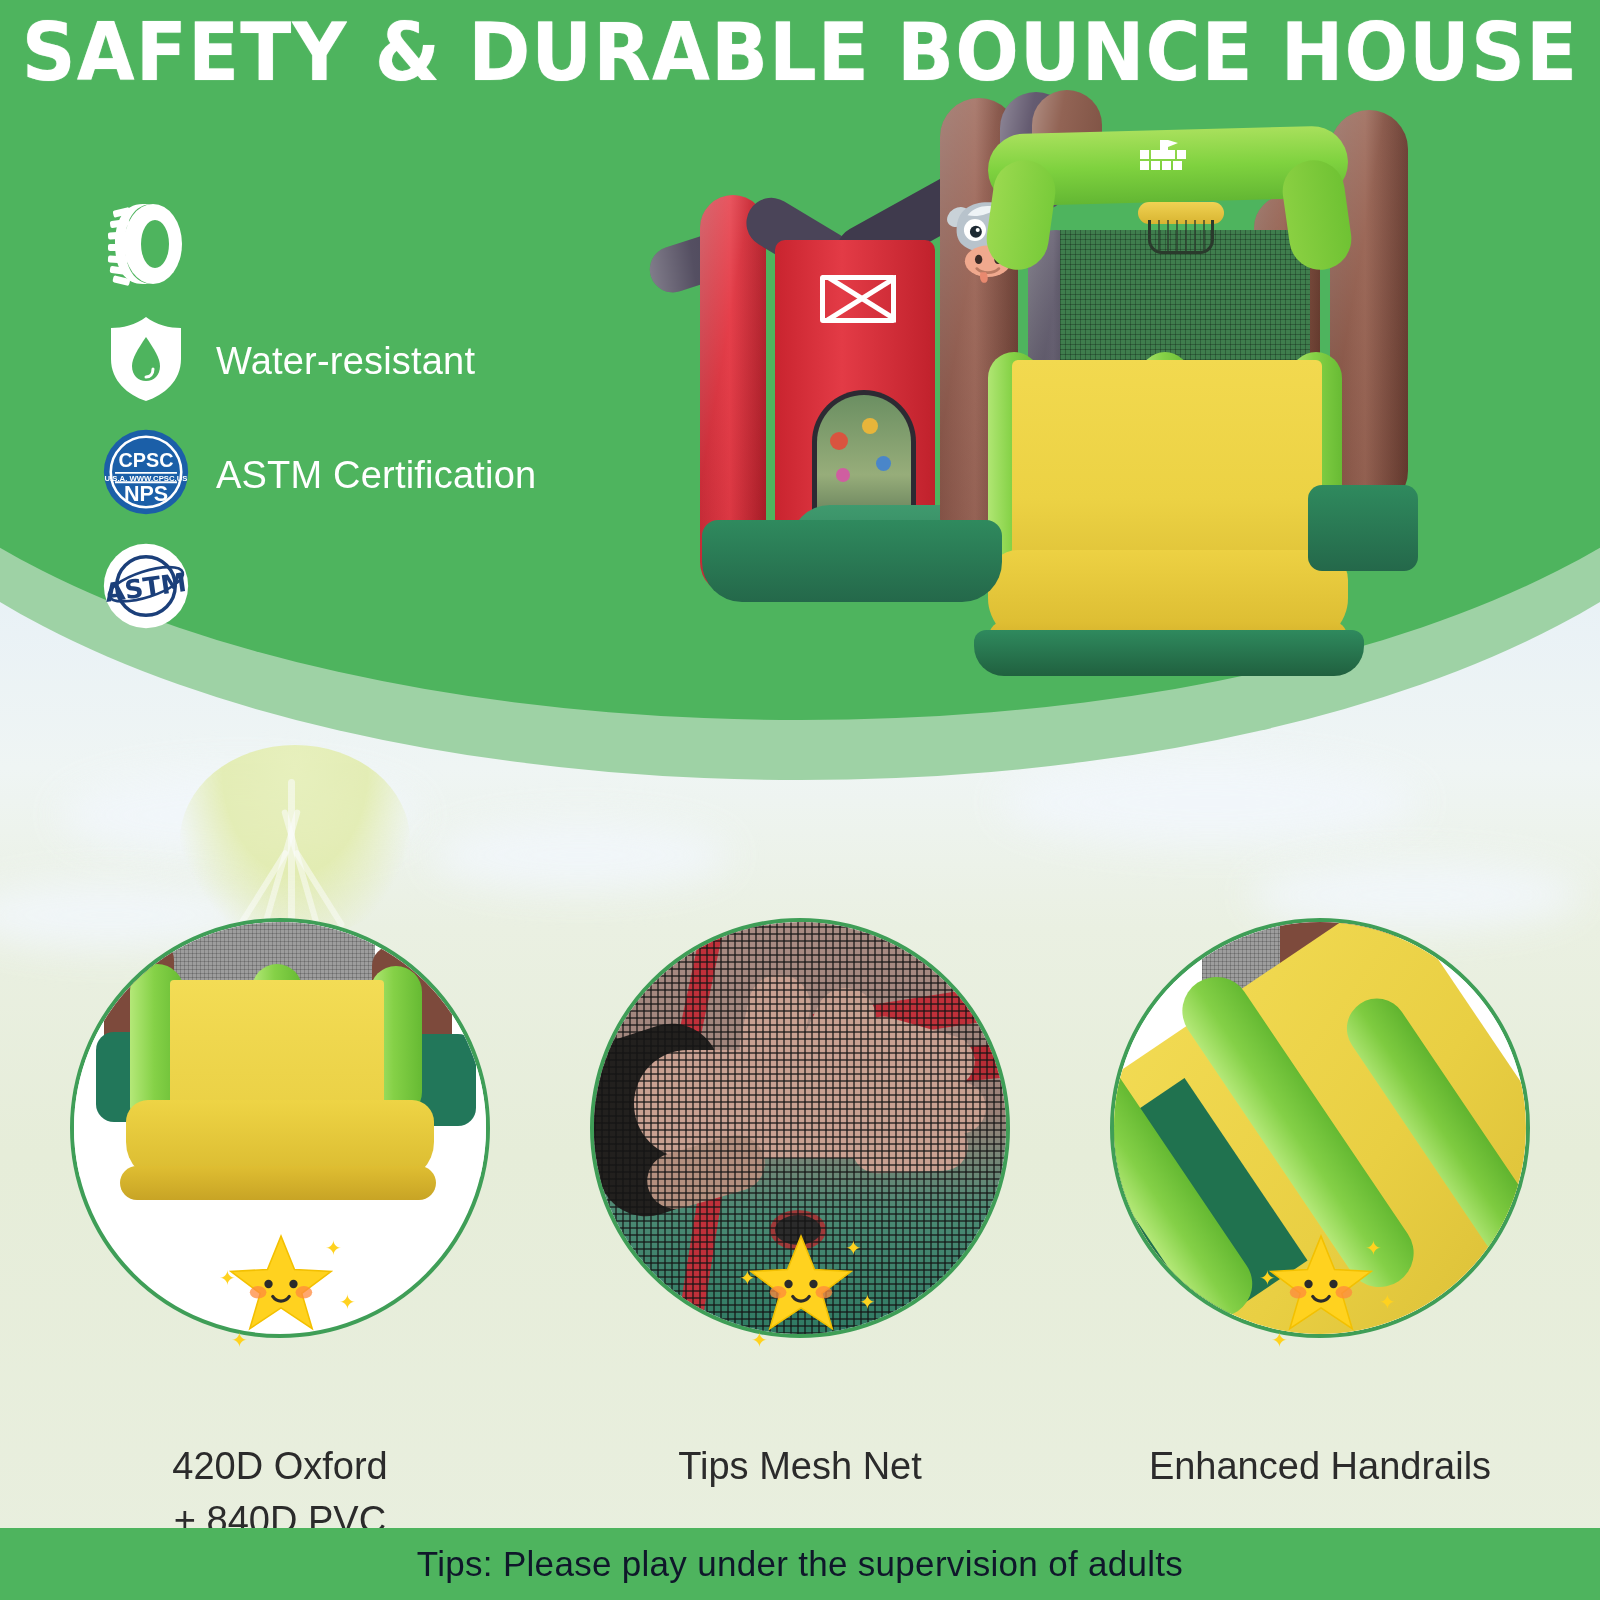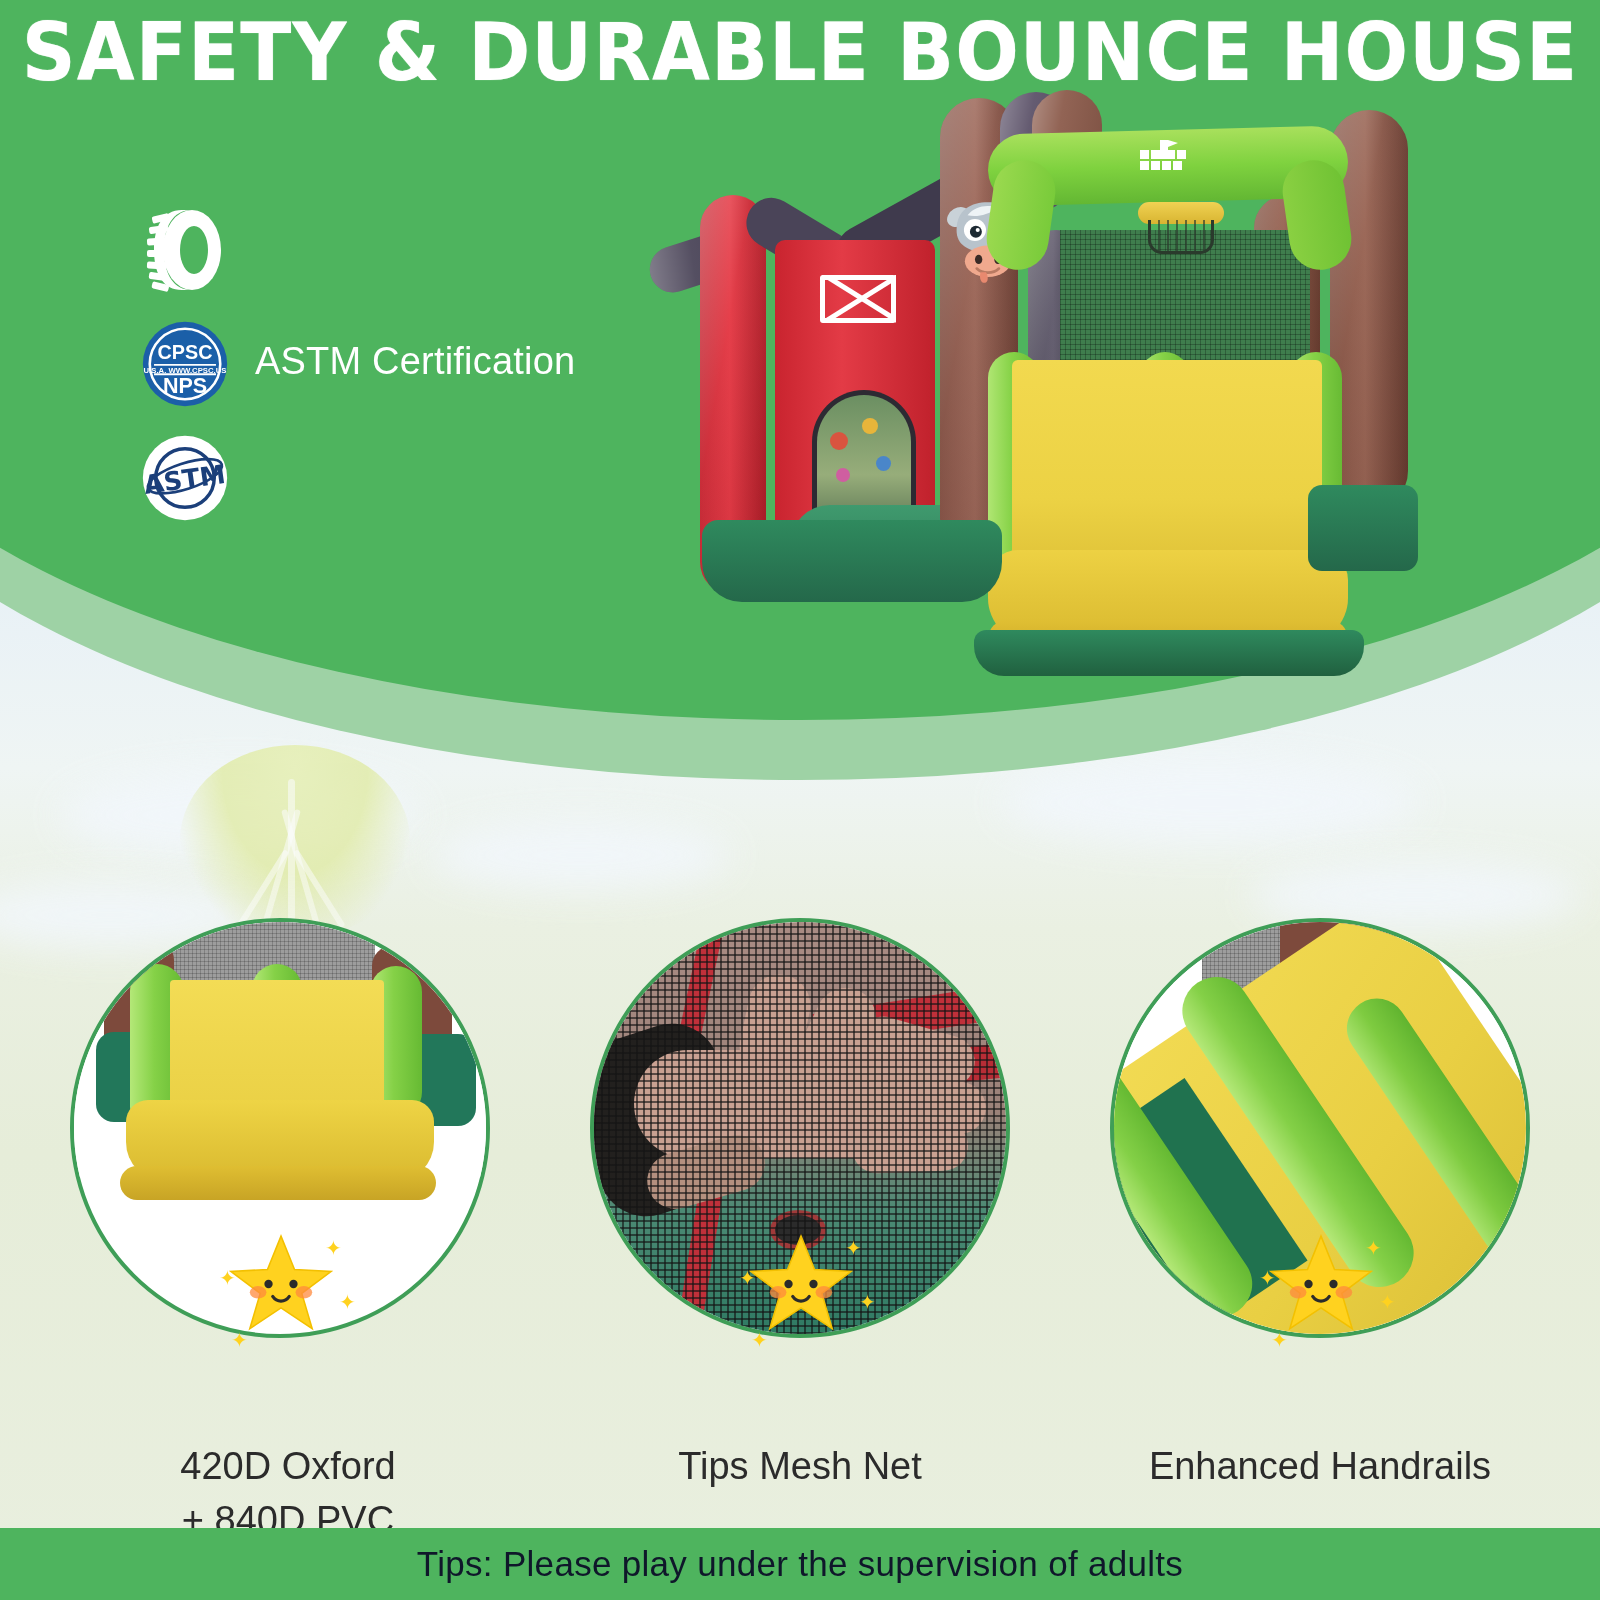--- a/index.html
+++ b/index.html
@@ -33,21 +33,21 @@
     position:absolute; left:0; top:12px; width:1600px; text-align:center;
     color:#ffffff; font-weight:bold; font-size:72px; line-height:1.0;
     letter-spacing:1px; font-family:"DejaVu Sans", sans-serif;
     transform:scaleX(1.04) scaleY(1.12); transform-origin:center top;
     text-shadow:0 0 1px rgba(255,255,255,.6);
   }
 
   
   .features { position:absolute; left:100px; top:190px; width:560px; }
   .feature-row { display:flex; align-items:center; height:114px; }
-  .feature-ico { width:92px; min-width:92px; height:92px; display:flex; align-items:flex-end; justify-content:center;margin-left:39px; }
+  .feature-ico { width:92px; min-width:92px; height:92px; display:flex; align-items:flex-start; justify-content:center; }
   .feature-label { color:#ffffff; font-size:38px; margin-left:24px; letter-spacing:.2px; white-space:nowrap; }
 
   
   .hero { position:absolute; left:640px; top:90px; width:900px; height:620px; }
 
   .pillar { position:absolute; border-radius:44px; }
   .sheen { position:absolute; inset:0; border-radius:inherit;
            background:linear-gradient(100deg, rgba(255,255,255,.32) 0%, rgba(255,255,255,.06) 38%, rgba(0,0,0,.10) 100%); }
 
   
@@ -108,20 +108,30 @@
             <rect x="5" y="55" width="20" height="7" rx="2" transform="rotate(3 15 58)"></rect>
             <rect x="7" y="66" width="19" height="7" rx="2" transform="rotate(8 16 69)"></rect>
             <rect x="10" y="76" width="17" height="7" rx="2" transform="rotate(14 18 79)"></rect>
           </g>
         </g>
         <ellipse cx="52" cy="43" rx="14" ry="24" fill="#4eb45e"></ellipse>
       </svg>
     </div>
   </div>
 
+  <div class="feature-row">
+    <div class="feature-ico">
+      <svg width="80" height="88" viewBox="0 0 80 88" aria-hidden="true">
+        <path d="M40 2 C30 10 16 13 5 13 L5 44 C5 66 22 80 40 86 C58 80 75 66 75 44 L75 13 C64 13 50 10 40 2 Z" fill="#ffffff"></path>
+        <path d="M40 22 C32 34 26 43 26 51 C26 60 32 66 40 66 C48 66 54 60 54 51 C54 43 48 34 40 22 Z" fill="#4eb45e"></path>
+        <path d="M47 54 C47 59 44 62 40 62" stroke="#ffffff" stroke-width="3" fill="none" stroke-linecap="round"></path>
+      </svg>
+    </div>
+    <div class="feature-label">Water-resistant</div>
+  </div>
 
   <div class="feature-row">
     <div class="feature-ico">
       <svg width="86" height="86" viewBox="0 0 100 100" aria-hidden="true">
         <circle cx="50" cy="50" r="49" fill="#1b5fa8"></circle>
         <circle cx="50" cy="50" r="41" fill="none" stroke="#ffffff" stroke-width="3"></circle>
         <text x="50" y="44" text-anchor="middle" fill="#ffffff" font-family="Liberation Sans, sans-serif" font-size="23" font-weight="bold">CPSC</text>
         <line x1="14" y1="51" x2="86" y2="51" stroke="#ffffff" stroke-width="2.2"></line>
         <line x1="14" y1="62" x2="86" y2="62" stroke="#ffffff" stroke-width="2.2"></line>
         <text x="50" y="60" text-anchor="middle" fill="#ffffff" font-family="Liberation Sans, sans-serif" font-size="9" font-weight="bold">U.S.A.  WWW.CPSC.US</text>
@@ -398,21 +408,21 @@
       <path d="M50 4 L63 36 L98 38 L70 59 L80 93 L50 73 L20 93 L30 59 L2 38 L37 36 Z" fill="#ffd21f" stroke="#f3c000" stroke-width="1.5"></path>
       <circle cx="38" cy="50" r="4" fill="#2b2b2b"></circle>
         <circle cx="62" cy="50" r="4" fill="#2b2b2b"></circle>
       <ellipse cx="28" cy="58" rx="8" ry="6" fill="#ff8a3d" opacity=".75"></ellipse>
       <ellipse cx="72" cy="58" rx="8" ry="6" fill="#ff8a3d" opacity=".75"></ellipse>
       <path d="M42 62 C46 68 54 68 58 62" stroke="#2b2b2b" stroke-width="3" fill="none" stroke-linecap="round"></path>
     </svg>
   </div>
 </div>
 
-<div class="caption" style="left:58px; top:1440px;">
+<div class="caption" style="left:50px; top:1440px;">
   <div>420D Oxford</div>
   <div>+ 840D PVC</div>
 </div>
 <div class="caption" style="left:570px; top:1440px;">
   <div>Tips Mesh Net</div>
 </div>
 <div class="caption" style="left:1090px; top:1440px;">
   <div>Enhanced Handrails</div>
 </div>
 

